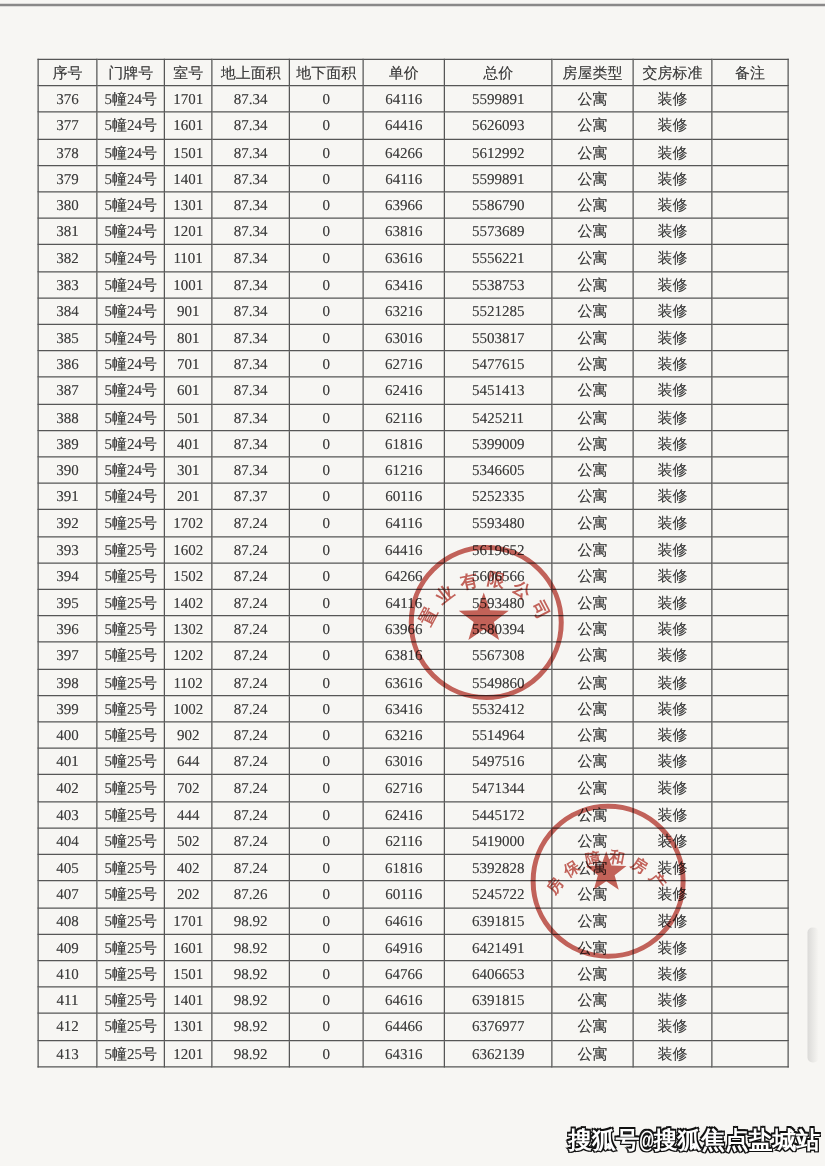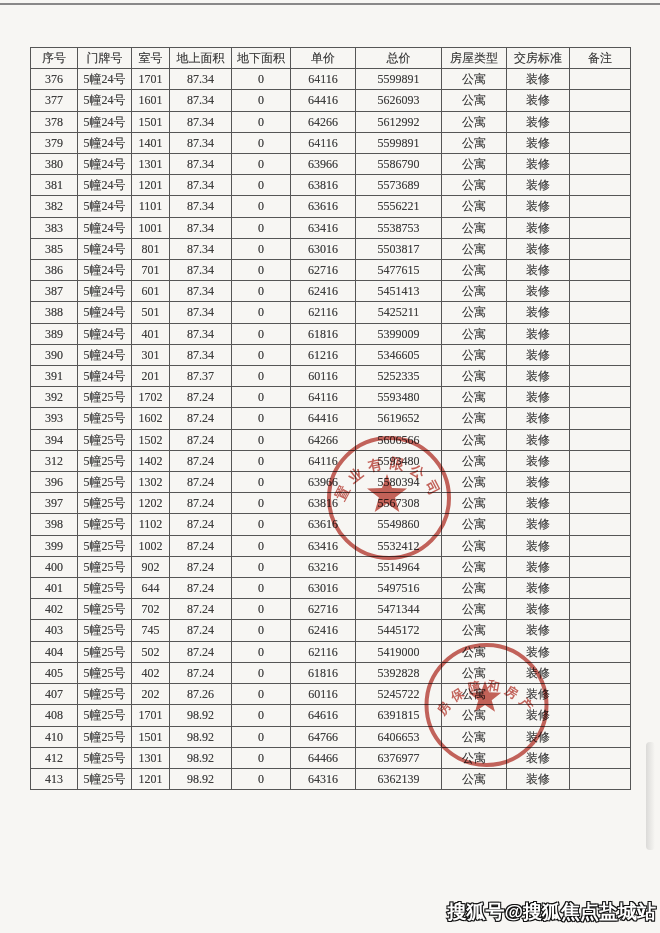--- a/index.html
+++ b/index.html
@@ -34,21 +34,21 @@
     position:absolute;
     pointer-events:none;
     mix-blend-mode:multiply;
     filter:blur(.55px);
     opacity:.85;
   }
   .stamp-1{left:321px;top:430px;}
   .stamp-2{left:420px;top:639px;}
   .watermark{
     position:absolute;right:4px;top:899px;
-    font-family:Liberation Sans, sans-serif;
+    font-family:Liberation Mono, monospace;
     font-weight:bold;font-size:19px;letter-spacing:0;
     color:#ffffff;
     -webkit-text-stroke:1.6px #161616;
     paint-order:stroke fill;
     text-shadow:
       1px 1px 0 #111,-1px -1px 0 #111,
       1px -1px 0 #111,-1px 1px 0 #111;
   }
   .edge-smudge{
     position:absolute;left:646px;top:742px;width:9px;height:108px;
@@ -181,20 +181,32 @@
           <td>1001</td>
           <td>87.34</td>
           <td>0</td>
           <td>63416</td>
           <td>5538753</td>
           <td>公寓</td>
           <td>装修</td>
           <td></td>
         </tr>
         <tr>
+          <td>384</td>
+          <td>5幢24号</td>
+          <td>901</td>
+          <td>87.34</td>
+          <td>0</td>
+          <td>63216</td>
+          <td>5521285</td>
+          <td>公寓</td>
+          <td>装修</td>
+          <td></td>
+        </tr>
+        <tr>
           <td>385</td>
           <td>5幢24号</td>
           <td>801</td>
           <td>87.34</td>
           <td>0</td>
           <td>63016</td>
           <td>5503817</td>
           <td>公寓</td>
           <td>装修</td>
           <td></td>
@@ -301,21 +313,21 @@
           <td>1502</td>
           <td>87.24</td>
           <td>0</td>
           <td>64266</td>
           <td>5606566</td>
           <td>公寓</td>
           <td>装修</td>
           <td></td>
         </tr>
         <tr>
-          <td>312</td>
+          <td>395</td>
           <td>5幢25号</td>
           <td>1402</td>
           <td>87.24</td>
           <td>0</td>
           <td>64116</td>
           <td>5593480</td>
           <td>公寓</td>
           <td>装修</td>
           <td></td>
         </tr>
@@ -399,21 +411,21 @@
           <td>0</td>
           <td>62716</td>
           <td>5471344</td>
           <td>公寓</td>
           <td>装修</td>
           <td></td>
         </tr>
         <tr>
           <td>403</td>
           <td>5幢25号</td>
-          <td>745</td>
+          <td>444</td>
           <td>87.24</td>
           <td>0</td>
           <td>62416</td>
           <td>5445172</td>
           <td>公寓</td>
           <td>装修</td>
           <td></td>
         </tr>
         <tr>
           <td>404</td>
@@ -457,27 +469,51 @@
           <td>1701</td>
           <td>98.92</td>
           <td>0</td>
           <td>64616</td>
           <td>6391815</td>
           <td>公寓</td>
           <td>装修</td>
           <td></td>
         </tr>
         <tr>
+          <td>409</td>
+          <td>5幢25号</td>
+          <td>1601</td>
+          <td>98.92</td>
+          <td>0</td>
+          <td>64916</td>
+          <td>6421491</td>
+          <td>公寓</td>
+          <td>装修</td>
+          <td></td>
+        </tr>
+        <tr>
           <td>410</td>
           <td>5幢25号</td>
           <td>1501</td>
           <td>98.92</td>
           <td>0</td>
           <td>64766</td>
           <td>6406653</td>
+          <td>公寓</td>
+          <td>装修</td>
+          <td></td>
+        </tr>
+        <tr>
+          <td>411</td>
+          <td>5幢25号</td>
+          <td>1401</td>
+          <td>98.92</td>
+          <td>0</td>
+          <td>64616</td>
+          <td>6391815</td>
           <td>公寓</td>
           <td>装修</td>
           <td></td>
         </tr>
         <tr>
           <td>412</td>
           <td>5幢25号</td>
           <td>1301</td>
           <td>98.92</td>
           <td>0</td>

